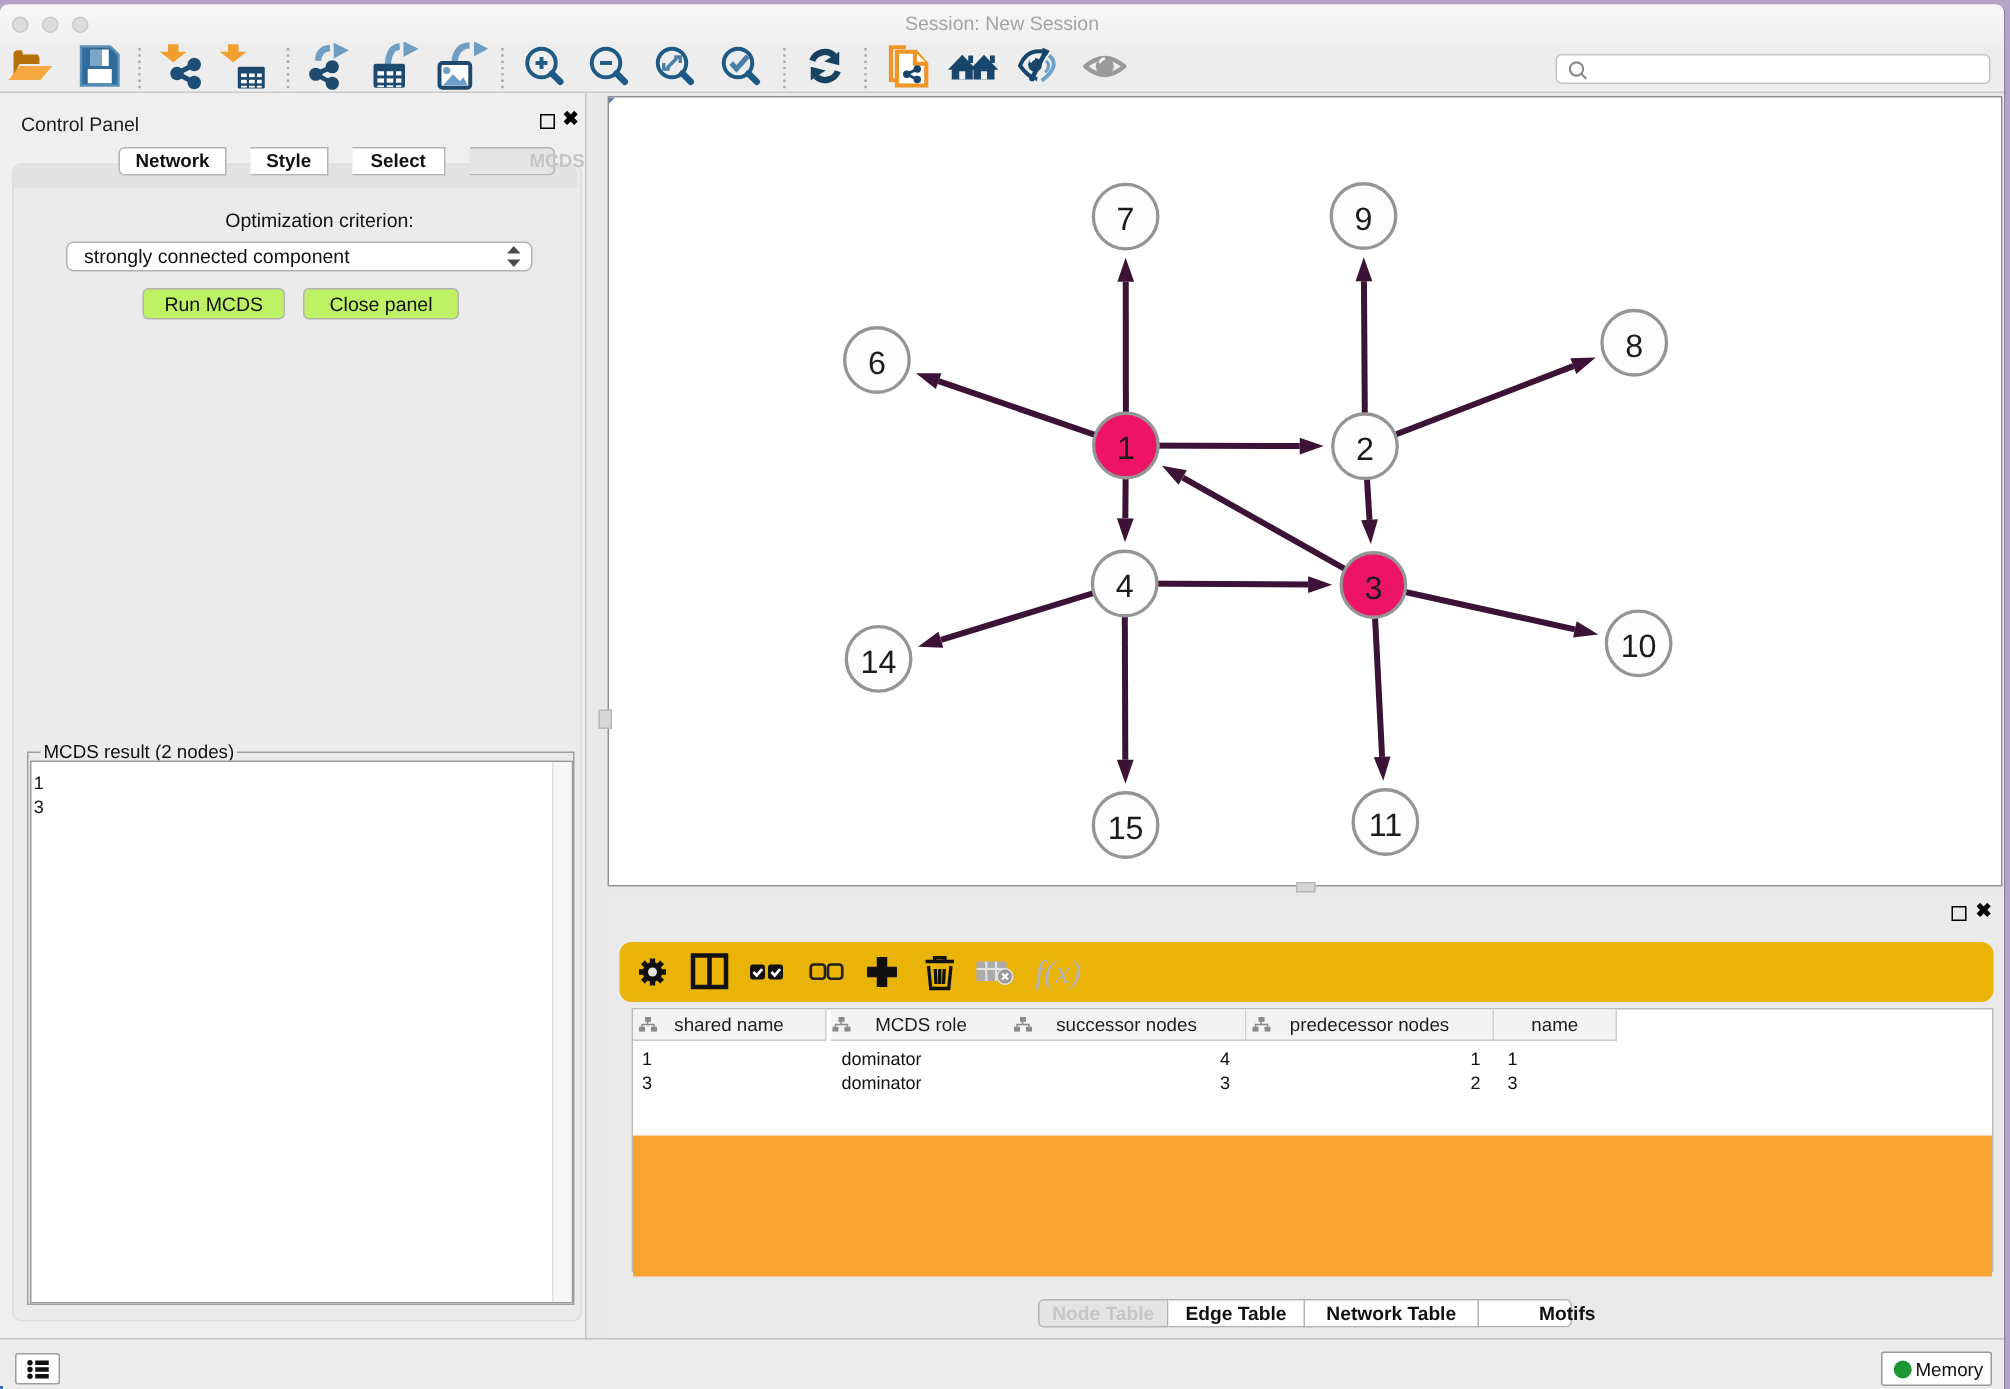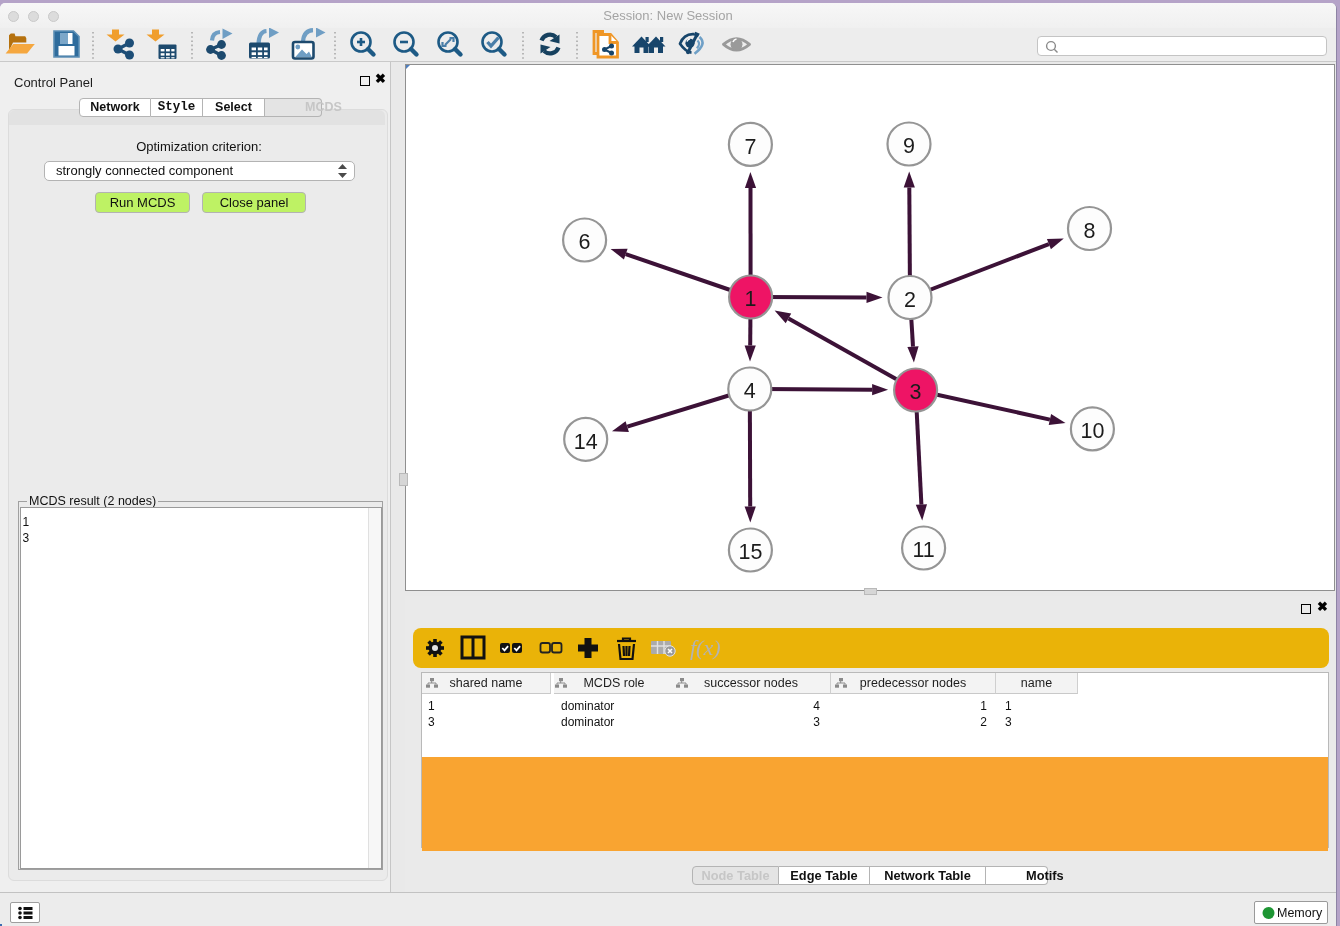--- a/index.html
+++ b/index.html
@@ -230,27 +230,27 @@
         </svg>
       </div>
   </div>
   <div id="main">
     <div id="cpanel">
       <div class="ptitle abs" style="left:14px;top:13px;">Control Panel</div>
       <div class="abs" style="left:360px;top:14px;width:10px;height:10px;border:1.5px solid #000;box-sizing:border-box;"></div>
       <div class="abs" style="left:375px;top:9px;font-size:13px;font-weight:bold;color:#000;">✖</div>
       <div class="abs" style="left:8px;top:47px;width:378px;height:770px;background:#ebebeb;border:1px solid #dcdcdc;border-radius:6px;"></div>
       <div class="abs" style="left:9px;top:48px;width:376px;height:15px;background:#e2e2e2;border-radius:6px 6px 0 0;"></div>
-      <div class="tabrow" style="left:79px;top:36px;">
+      <div class="tabrow" style="left:79px;top:36px;gap:16px;">
         <div class="tab first" style="width:72px;">Network</div>
-        <div class="tab" style="width:52px;font-family:Liberation Mono, monospace;">Style</div>
+        <div class="tab" style="width:52px;">Style</div>
         <div class="tab" style="width:62px;">Select</div>
         <div class="tab last sel" style="width:57px;">MCDS</div>
       </div>
-      <div class="abs" style="left:4px;top:77px;width:100%;text-align:center;font-size:13px;color:#111;">Optimization criterion:</div>
+      <div class="abs" style="left:18px;top:77px;width:100%;text-align:center;font-size:13px;color:#111;">Optimization criterion:</div>
       <div id="combo">strongly connected component<svg width="11" height="16" style="position:absolute;right:6px;top:1px;">
             <polygon points="5.5,1 10,6 1,6" fill="#4a4a4a"></polygon>
             <polygon points="5.5,15 10,10 1,10" fill="#4a4a4a"></polygon>
           </svg></div>
       <div class="btn" style="left:95px;top:130px;width:95px;">Run MCDS</div>
       <div class="btn" style="left:202px;top:130px;width:104px;">Close panel</div>
       <div id="fieldset">
         <div id="fslegend">MCDS result (2 nodes)</div>
         <div id="fsinner">
             <div style="padding:7px 0 0 2px;line-height:15.5px;">1<br>3</div>

